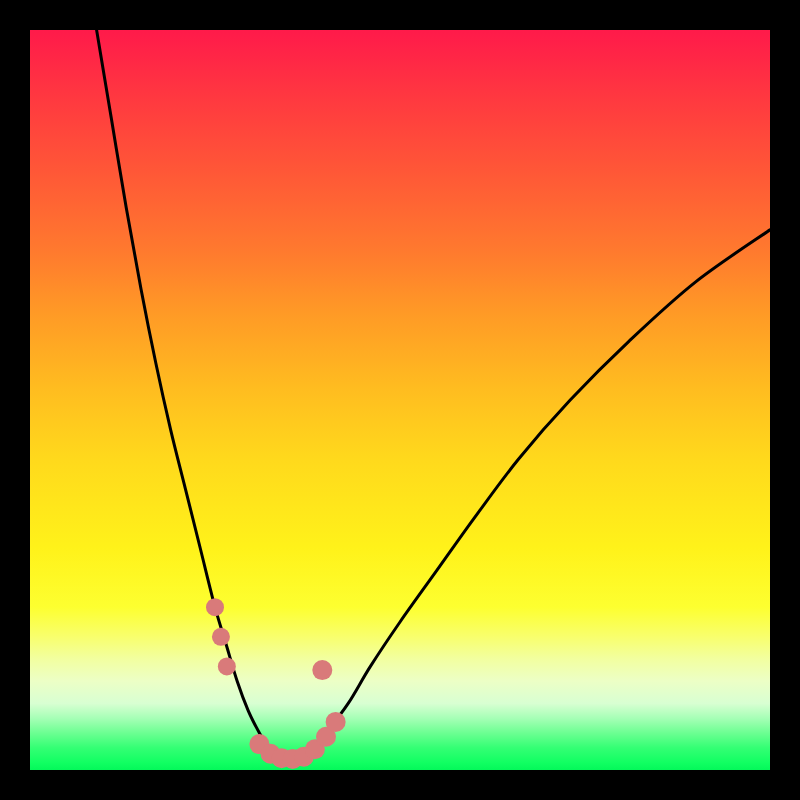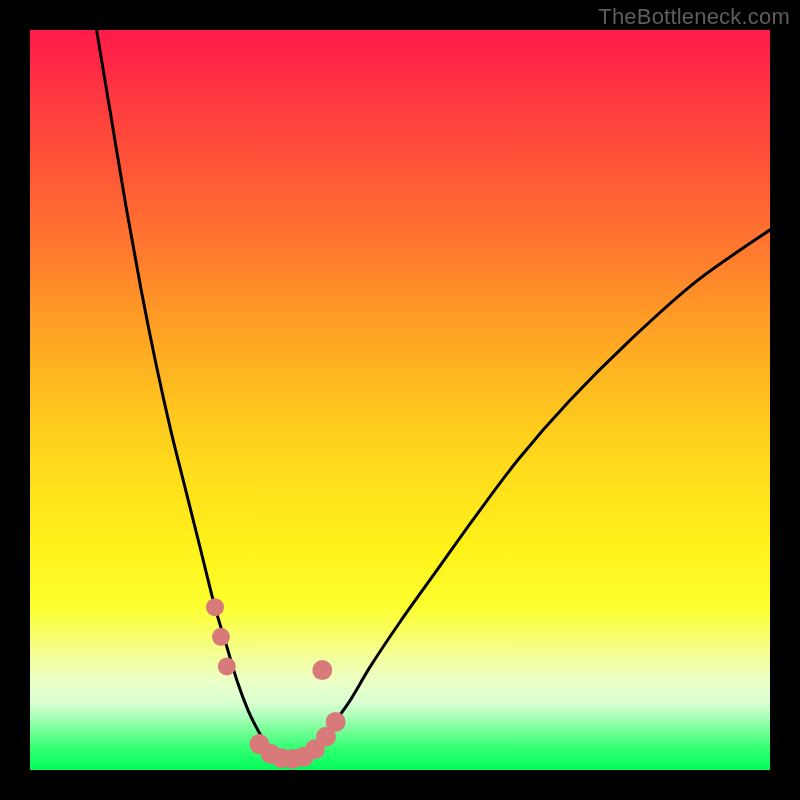--- a/index.html
+++ b/index.html
@@ -67,21 +67,20 @@
     inset: 0;
     width: 740px;
     height: 740px;
   }
 </style>
 </head>
 <body>
 
 <div class="frame">
 
-  <div class="watermark">TheBottleneck.com</div>
 
   <div class="plot-area">
     <div class="gradient"></div>
     <svg class="curves" viewBox="0 0 740 740" preserveAspectRatio="none">
       <g id="lines">
           <path d="M 66.6 0 C 69.06666666666666 14.799999999999992, 76.46666666666667 59.199999999999946, 81.4 88.79999999999995 C 86.33333333333334 118.39999999999996, 91.26666666666667 149.23333333333335, 96.2 177.60000000000002 C 101.13333333333334 205.9666666666667, 106.06666666666666 233.10000000000002, 111 259 C 115.93333333333334 284.9, 120.86666666666667 309.5666666666666, 125.80000000000001 332.99999999999994 C 130.73333333333335 356.4333333333333, 135.66666666666666 378.63333333333327, 140.6 399.59999999999997 C 145.53333333333333 420.56666666666666, 150.46666666666667 439.06666666666666, 155.4 458.8 C 160.33333333333334 478.53333333333336, 165.26666666666668 498.26666666666665, 170.20000000000002 518 C 175.13333333333335 537.7333333333333, 180.68333333333334 561.1666666666667, 185 577.2 C 189.31666666666666 593.2333333333333, 192.40000000000003 601.8666666666667, 196.10000000000002 614.2 C 199.8 626.5333333333334, 203.50000000000003 640.1, 207.20000000000002 651.2 C 210.9 662.3000000000001, 214.6 672.1666666666666, 218.29999999999998 680.8 C 221.99999999999997 689.4333333333333, 225.7 696.2166666666667, 229.4 703 C 233.10000000000002 709.7833333333333, 238.65 718.4166666666666, 240.5 721.5 C 242.35 724.5833333333334, 238.65 720.39, 240.5 721.5 C 242.35 722.61, 247.90000000000003 726.8033333333333, 251.60000000000002 728.16 C 255.3 729.5166666666667, 259 729.64, 262.7 729.64 C 266.4 729.64, 270.7166666666667 729.5166666666667, 273.8 728.16 C 276.8833333333333 726.8033333333333, 279.96666666666664 722.61, 281.2 721.5 C 282.43333333333334 720.39, 278.73333333333335 724.5833333333334, 281.2 721.5 C 283.66666666666663 718.4166666666666, 289.8333333333333 711.0166666666667, 296 703 C 302.1666666666667 694.9833333333333, 310.79999999999995 684.5, 318.2 673.4 C 325.6 662.3, 331.7666666666667 649.9666666666667, 340.40000000000003 636.4 C 349.03333333333336 622.8333333333333, 358.9 608.0333333333333, 370 592 C 381.1 575.9666666666667, 394.66666666666674 557.4666666666667, 407.00000000000006 540.2 C 419.33333333333337 522.9333333333334, 430.43333333333334 506.9, 444 488.4 C 457.56666666666666 469.9, 472.36666666666673 448.93333333333334, 488.40000000000003 429.2 C 504.43333333333334 409.46666666666664, 521.6999999999999 389.73333333333335, 540.1999999999999 370 C 558.6999999999999 350.26666666666665, 578.4333333333334 330.53333333333336, 599.4000000000001 310.8 C 620.3666666666668 291.06666666666666, 642.5666666666667 270.09999999999997, 666 251.59999999999997 C 689.4333333333333 233.09999999999997, 727.6666666666666 208.4333333333334, 740 199.80000000000007" fill="none" stroke="#000" stroke-width="3" stroke-linecap="round"></path>
         </g>
       <g id="dots">
           <circle cx="185" cy="577.2" r="9" fill="#d97a7a"></circle>
           <circle cx="190.92000000000002" cy="606.8" r="9" fill="#d97a7a"></circle>

